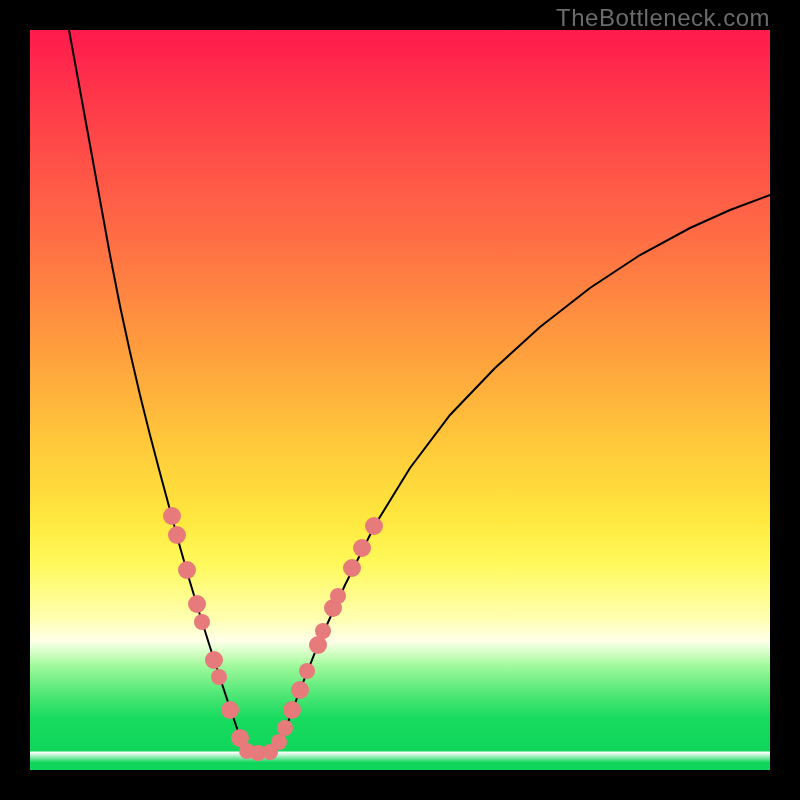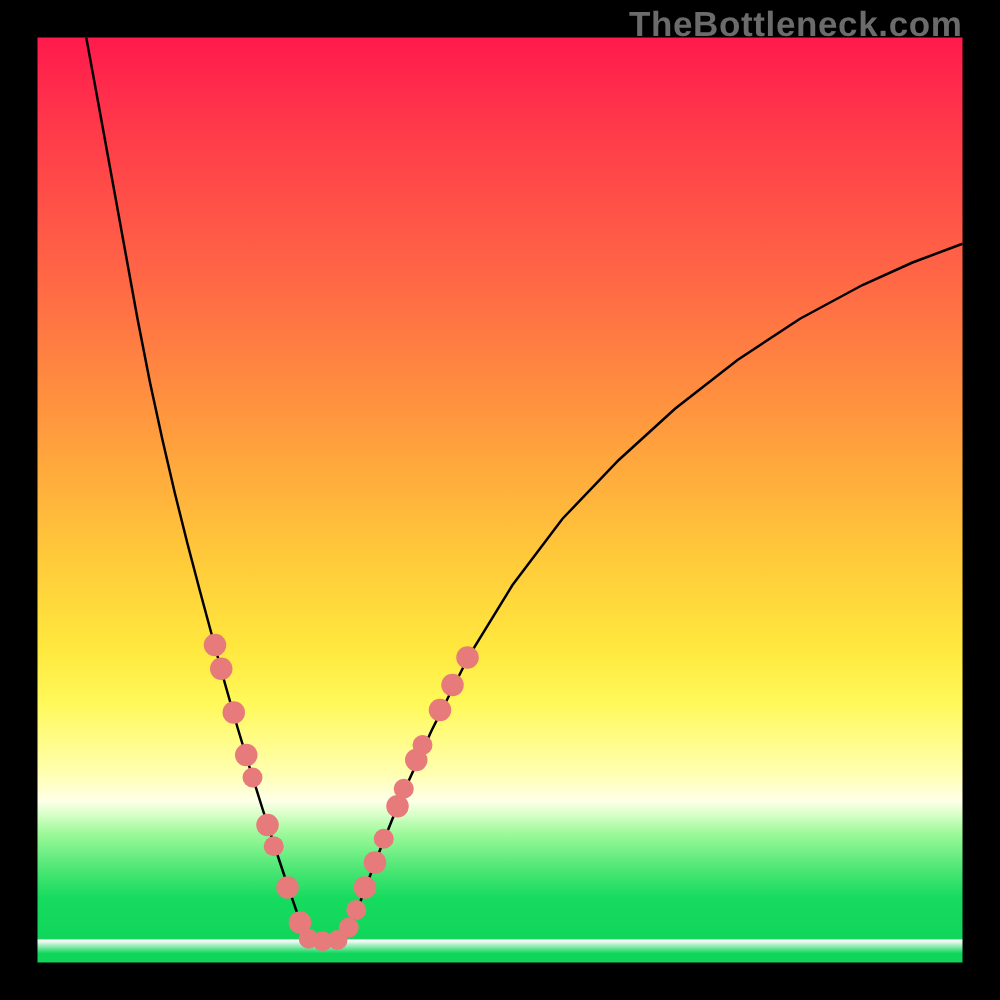--- a/index.html
+++ b/index.html
@@ -45,23 +45,23 @@
       #ffffff 97.6%,
       #0fd65b 99%,
       #0fd65b 100%
     );
   }
   .watermark {
     position: absolute;
     top: 4px;
     right: 30px;
     color: #6b6b6b;
-    font-size: 28px;
+    font-size: 24px;
     letter-spacing: 0.5px;
-    font-weight: 700;
+    font-weight: 400;
     text-align: center;
   }
   svg.curve {
     position: absolute;
     left: 0;
     top: 0;
     width: 740px;
     height: 740px;
     overflow: visible;
   }

